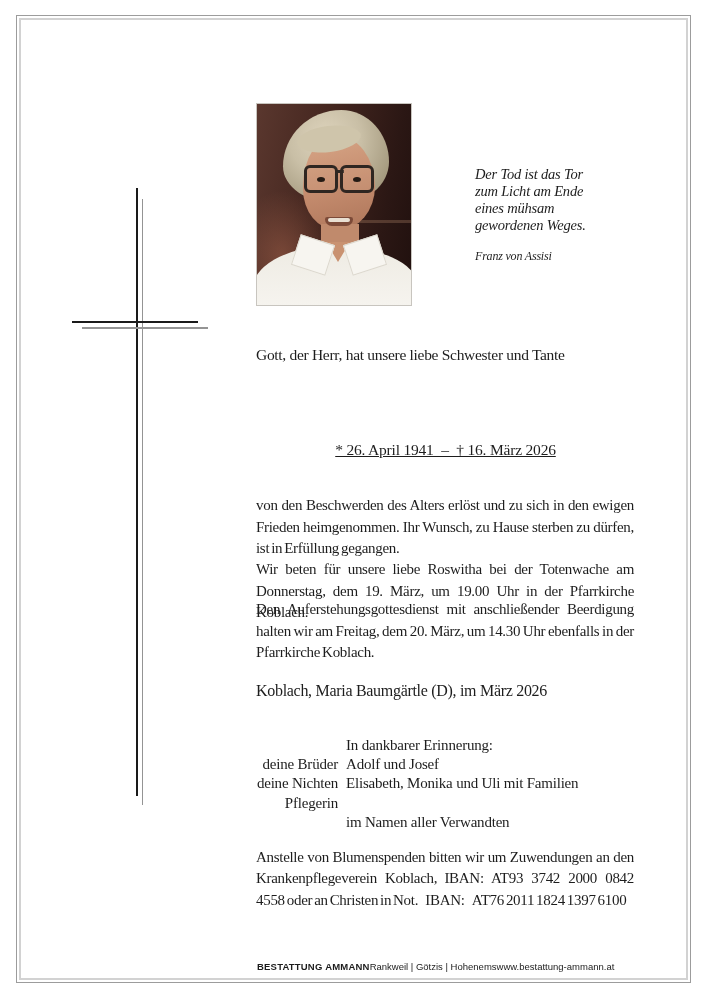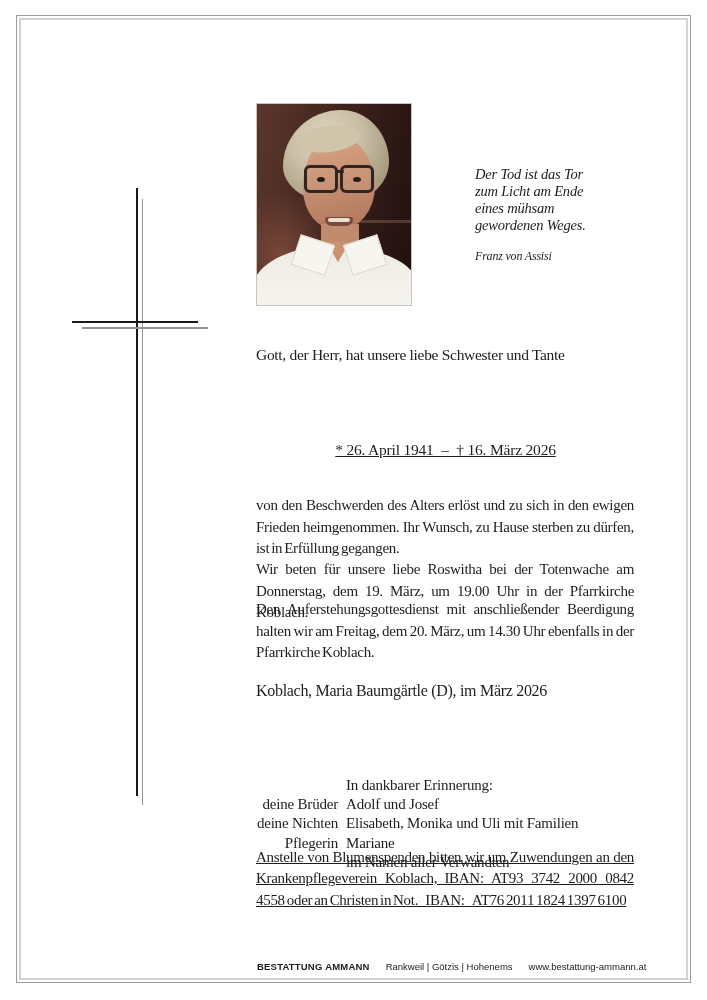--- a/index.html
+++ b/index.html
@@ -77,29 +77,29 @@
     font-size:15.5px; line-height:20px; letter-spacing:-0.2px;text-decoration:underline; }
 
   .bodytext { position:absolute; left:256px; width:378px; text-align:justify;
     font-size:15px; line-height:21.6px; letter-spacing:-0.3px; word-spacing:-1.5px; margin:0; }
   .p1 { top:495px; } .p2 { top:559px; } .p3 { top:599px; }
 
   .place { position:absolute; left:256px; top:681px; font-size:16px;
     letter-spacing:-0.3px; line-height:20px; }
 
   .remembrance { position:absolute; left:256px; top:736px; width:380px;
-    font-size:15px; line-height:19.2px; letter-spacing:-0.2px;margin-top:40px; }
+    font-size:15px; line-height:19.2px; letter-spacing:-0.2px; }
   .rem-heading, .rem-closing { padding-left:90px; }
   .rem-row { display:flex; }
   .rem-label { width:82px; text-align:right; margin-right:8px; flex:none; }
   .rem-value { flex:1; }
 
-  .donation { top:847px; line-height:21.3px;text-decoration:underline; }
+  .donation { top:847px; line-height:21.3px; }
 
-  .footer { position:absolute; left:257px; top:961px; display:flex; gap:16px;
+  .footer { position:absolute; left:257px; top:961px; display:flex; 
     font-family:"Liberation Sans", sans-serif; font-size:9.5px; line-height:12px;
     color:#1c1c1c; white-space:nowrap; }
   .f-b1 { font-weight:600; letter-spacing:0.2px; }
   .f-b2 { font-weight:800; letter-spacing:0.2px; }
 </style>
 </head>
 <body>
 
 <div class="page">
 
@@ -162,21 +162,20 @@
     <div class="rem-row">
       <span class="rem-label">deine Brüder</span>
       <span class="rem-value">Adolf und Josef</span>
     </div>
     <div class="rem-row">
       <span class="rem-label">deine Nichten</span>
       <span class="rem-value">Elisabeth, Monika und Uli mit Familien</span>
     </div>
     <div class="rem-row">
       <span class="rem-label">Pflegerin</span>
-      <span class="rem-value">Mariane</span>
     </div>
     <div class="rem-closing">im Namen aller Verwandten</div>
   </div>
 
   <p class="bodytext donation">Anstelle von Blumenspenden bitten wir um Zuwendungen an den Krankenpflegeverein Koblach, IBAN: AT93 3742 2000 0842 4558 oder an Christen in Not. IBAN: AT76 2011 1824 1397 6100</p>
 
   <div class="footer">
     <span>
       <span class="f-b1">BESTATTUNG</span>
       <span class="f-b2">AMMANN</span>

